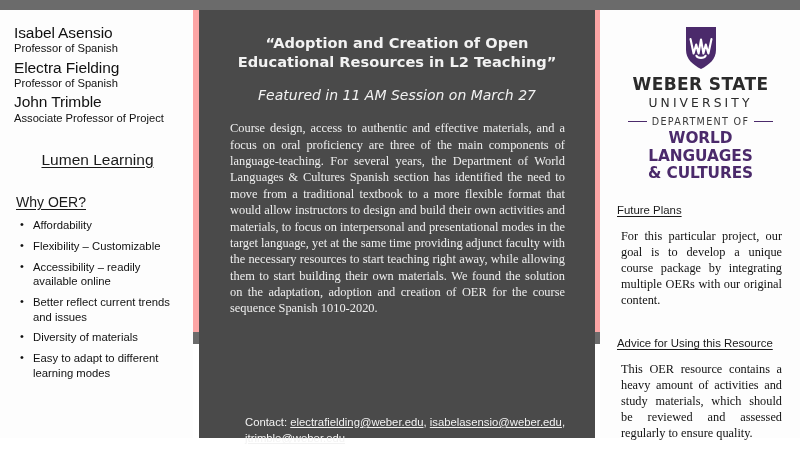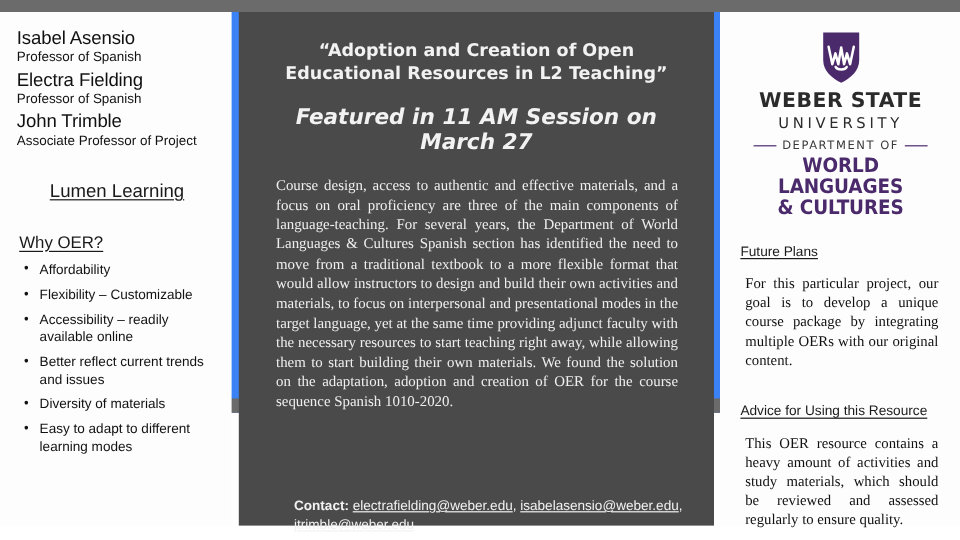--- a/index.html
+++ b/index.html
@@ -10,21 +10,21 @@
   body {
     width: 800px;
     height: 450px;
     overflow: hidden;
     font-family: "Liberation Sans", sans-serif;
   }
   #poster {
     position: relative;
     width: 800px;
     height: 344px;
-    background: #3b82f6;
+    background: #fca5a5;
     box-sizing: border-box;
   }
   
   .frame-bar {
     position: absolute;
     left: 0;
     width: 800px;
     background: #6b6b6b;
   }
   .frame-top { top: 0; height: 10px; }
@@ -109,23 +109,23 @@
     font-family: "DejaVu Sans", sans-serif;
     font-weight: bold;
     font-size: 14.6px;
     color: #f2f2f2;
     text-align: center;
     line-height: 1.28;
     margin: 8px 12px 0 12px;
   }
   #poster-subtitle {
     font-family: "DejaVu Sans", sans-serif;
-    font-weight: bold;
+    font-weight: normal;
     font-style: italic;
-    font-size: 18px;
+    font-size: 14px;
     color: #f2f2f2;
     text-align: center;
     margin-top: 16px;
   }
   #project-summary-heading {
     font-size: 15px;
     color: #f5f5f5;
     text-decoration: underline;
     text-underline-offset: 3px;
     margin-top: 24px;
@@ -141,21 +141,21 @@
   }
   #contact-block {
     position: absolute;
     left: 46px;
     right: 14px;
     top: 404px;
     font-size: 11.3px;
     color: #f2f2f2;
     line-height: 1.45;
   }
-  #contact-block .contact-label { font-weight: bold; margin-top: 12px; }
+  #contact-block .contact-label { font-weight: normal; margin-top: 12px; }
   #contact-block .email {
     text-decoration: underline;
     text-underline-offset: 1px;
   }
 
   
   #right-panel {
     position: absolute;
     left: 600px;
     top: 10px;

